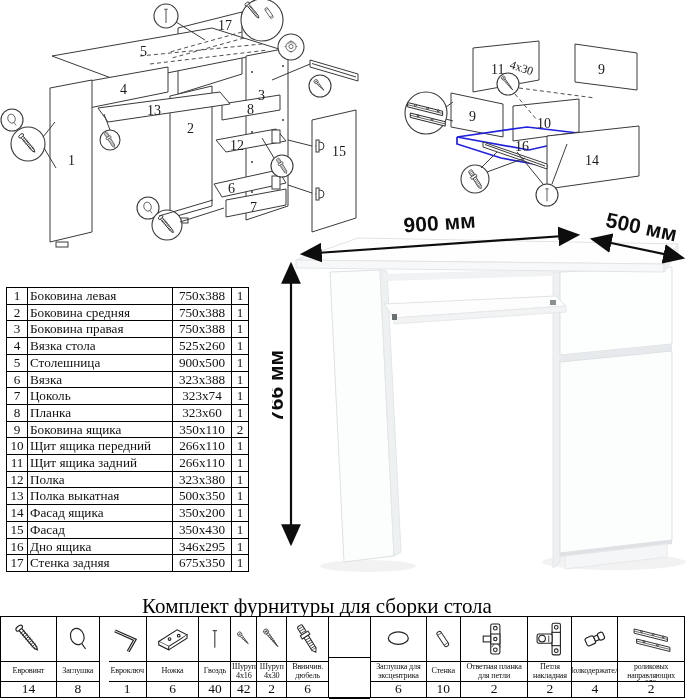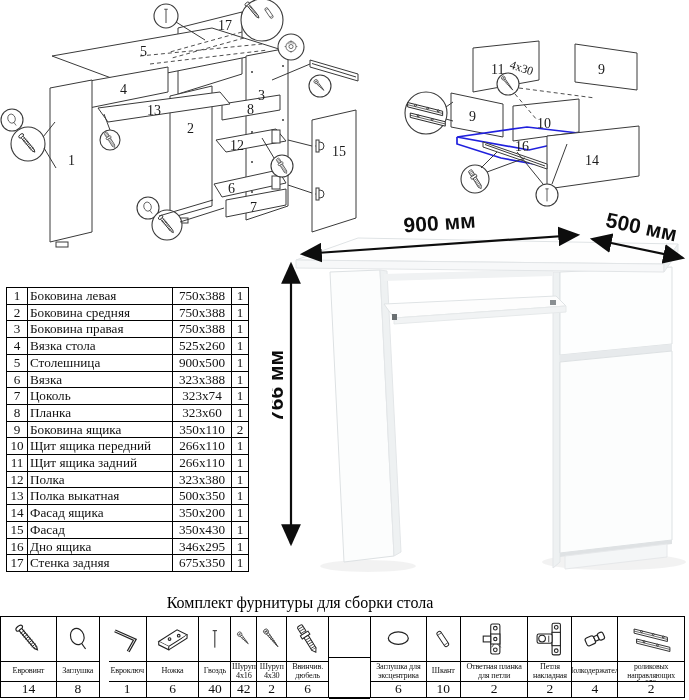--- a/index.html
+++ b/index.html
@@ -18,22 +18,22 @@
       font-size:13.2px;padding:0 2px;white-space:nowrap;overflow:hidden;}
   #parts-table .c-num{width:20px;text-align:center;padding:0;}
   #parts-table .c-name{width:140px;}
   #parts-table .c-size{width:54px;text-align:center;}
   #parts-table .c-qty{width:16px;text-align:center;padding:0;}
   
   #illustration{position:absolute;left:272px;top:210px;}
   .dim-label{font-family:"Liberation Sans",sans-serif;font-weight:bold;font-size:21px;fill:#0d0d0d;}
   .dimline{stroke:#0d0d0d;stroke-width:2.2;}
   
-  #hw-title{position:absolute;left:110px;top:594px;width:380px;text-align:center;
-      font-size:16px;color:#000;}
+  #hw-title{position:absolute;left:127px;top:594px;width:380px;text-align:center;
+      font-size:21px;color:#000;}
   #hw-table{position:absolute;left:0;top:616px;width:685px;height:82px;
       display:flex;border:1.8px solid #000;box-sizing:border-box;background:#fff;}
   .hw-col{display:flex;flex-direction:column;border-left:1.3px solid #000;
       box-sizing:border-box;min-width:0;}
   .hw-col:first-child{border-left:none;}
   .hw-icon-cell{height:45px;display:flex;align-items:center;justify-content:center;overflow:hidden;}
   .hw-ic{height:40px;width:96%;}
   .hw-label{height:19px;border-top:1.3px solid #000;display:flex;align-items:center;
       justify-content:center;text-align:center;font-size:8.2px;line-height:1.08;
       letter-spacing:-.2px;padding:0 1px;overflow:hidden;}
@@ -572,21 +572,21 @@
         <div class="hw-label">Заглушка для эксцентрика</div>
         <div class="hw-qty">6</div>
       </div>
 
       <div class="hw-col">
         <div class="hw-icon-cell">
           <svg class="hw-ic" viewBox="0 0 48 48" aria-hidden="true">
             <use href="#dowel-icon"></use>
           </svg>
         </div>
-        <div class="hw-label">Шкант</div>
+        <div class="hw-label">Стенка</div>
         <div class="hw-qty">10</div>
       </div>
 
       <div class="hw-col">
         <div class="hw-icon-cell">
           <svg class="hw-ic" viewBox="0 0 48 48" aria-hidden="true">
             <use href="#hinge-plate-icon"></use>
           </svg>
         </div>
         <div class="hw-label">Ответная планка для петли</div>

